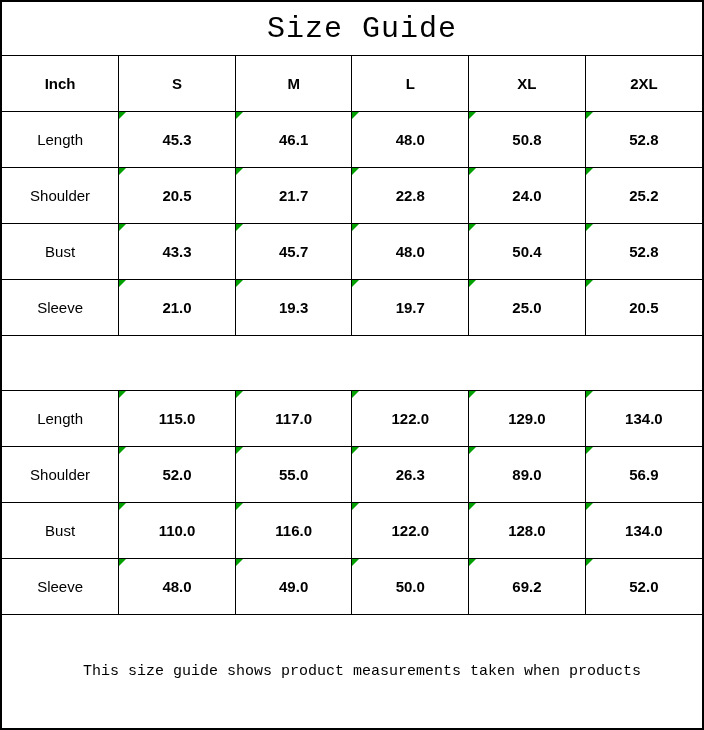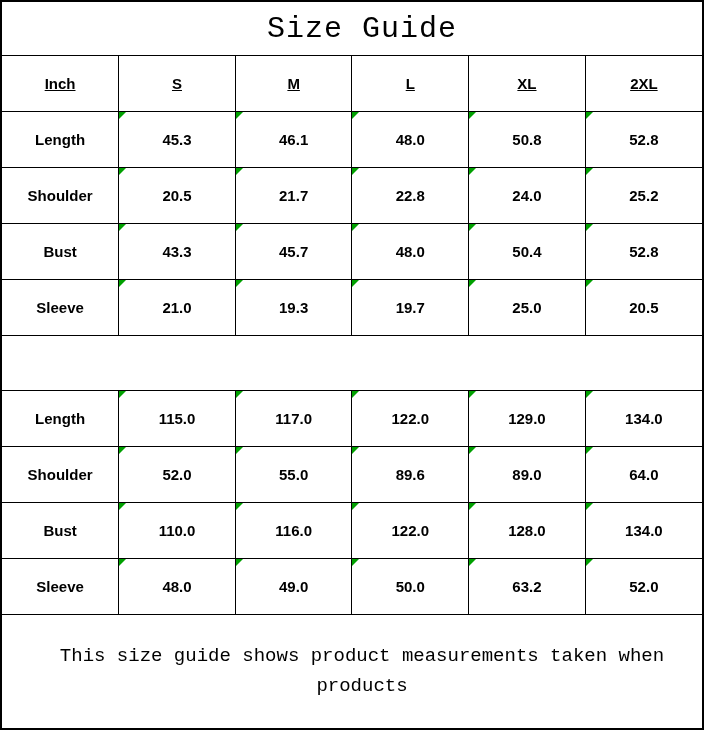--- a/index.html
+++ b/index.html
@@ -31,22 +31,22 @@
     flex: 0 0 auto;
   }
   table.size-table td {
     border: 1px solid #000;
     height: 55px;
     text-align: center; vertical-align: middle;
     font-size: 15px;
     position: relative;
     padding: 0;
   }
-  td.hdr { font-weight: bold; font-size: 15px; text-decoration: underline; }
-  td.lbl { font-weight: bold; font-size: 15px; }
+  td.hdr { font-weight: bold; font-size: 15px; }
+  td.lbl { font-weight: normal; font-size: 15px; }
   td.val { font-weight: bold; }
   .flag {
     position: absolute; top: 0; left: 0;
     width: 0; height: 0;
     border-top: 7px solid var(--flag, #00a000);
     border-right: 7px solid transparent;
   }
   .spacer-row {
     box-sizing: border-box;
     height: 56px; flex: 0 0 56px;
@@ -54,21 +54,21 @@
     border-bottom: 1px solid #000;
     background: #fff;
   }
   .footer-row {
     box-sizing: border-box;
     flex: 1 1 auto;
     border-top: 1px solid #000;
     display: flex; flex-direction: column;
     align-items: center; justify-content: center;
     font-family: "Liberation Mono", monospace;
-    font-size: 19px; line-height: 1.55;
+    font-size: 15px; line-height: 1.55;
     text-align: center;
     padding-left: 20px;
   }
 </style>
 </head>
 <body>
 
 <div class="sheet">
 
   <div class="title-row">Size Guide</div>
@@ -127,38 +127,38 @@
       <td class="val"><span class="flag"></span><span>115.0</span></td>
       <td class="val"><span class="flag"></span><span>117.0</span></td>
       <td class="val"><span class="flag"></span><span>122.0</span></td>
       <td class="val"><span class="flag"></span><span>129.0</span></td>
       <td class="val"><span class="flag"></span><span>134.0</span></td>
     </tr>
     <tr>
       <td class="lbl">Shoulder</td>
       <td class="val"><span class="flag"></span><span>52.0</span></td>
       <td class="val"><span class="flag"></span><span>55.0</span></td>
-      <td class="val"><span class="flag"></span><span>89.6</span></td>
+      <td class="val"><span class="flag"></span><span>26.3</span></td>
       <td class="val"><span class="flag"></span><span>89.0</span></td>
-      <td class="val"><span class="flag"></span><span>64.0</span></td>
+      <td class="val"><span class="flag"></span><span>56.9</span></td>
     </tr>
     <tr>
       <td class="lbl">Bust</td>
       <td class="val"><span class="flag"></span><span>110.0</span></td>
       <td class="val"><span class="flag"></span><span>116.0</span></td>
       <td class="val"><span class="flag"></span><span>122.0</span></td>
       <td class="val"><span class="flag"></span><span>128.0</span></td>
       <td class="val"><span class="flag"></span><span>134.0</span></td>
     </tr>
     <tr>
       <td class="lbl">Sleeve</td>
       <td class="val"><span class="flag"></span><span>48.0</span></td>
       <td class="val"><span class="flag"></span><span>49.0</span></td>
       <td class="val"><span class="flag"></span><span>50.0</span></td>
-      <td class="val"><span class="flag"></span><span>63.2</span></td>
+      <td class="val"><span class="flag"></span><span>69.2</span></td>
       <td class="val"><span class="flag"></span><span>52.0</span></td>
     </tr>
   </tbody>
     </table>
 
   <div class="footer-row">
     <div>This size guide shows product measurements taken when products</div>
   </div>
 
 </div>

